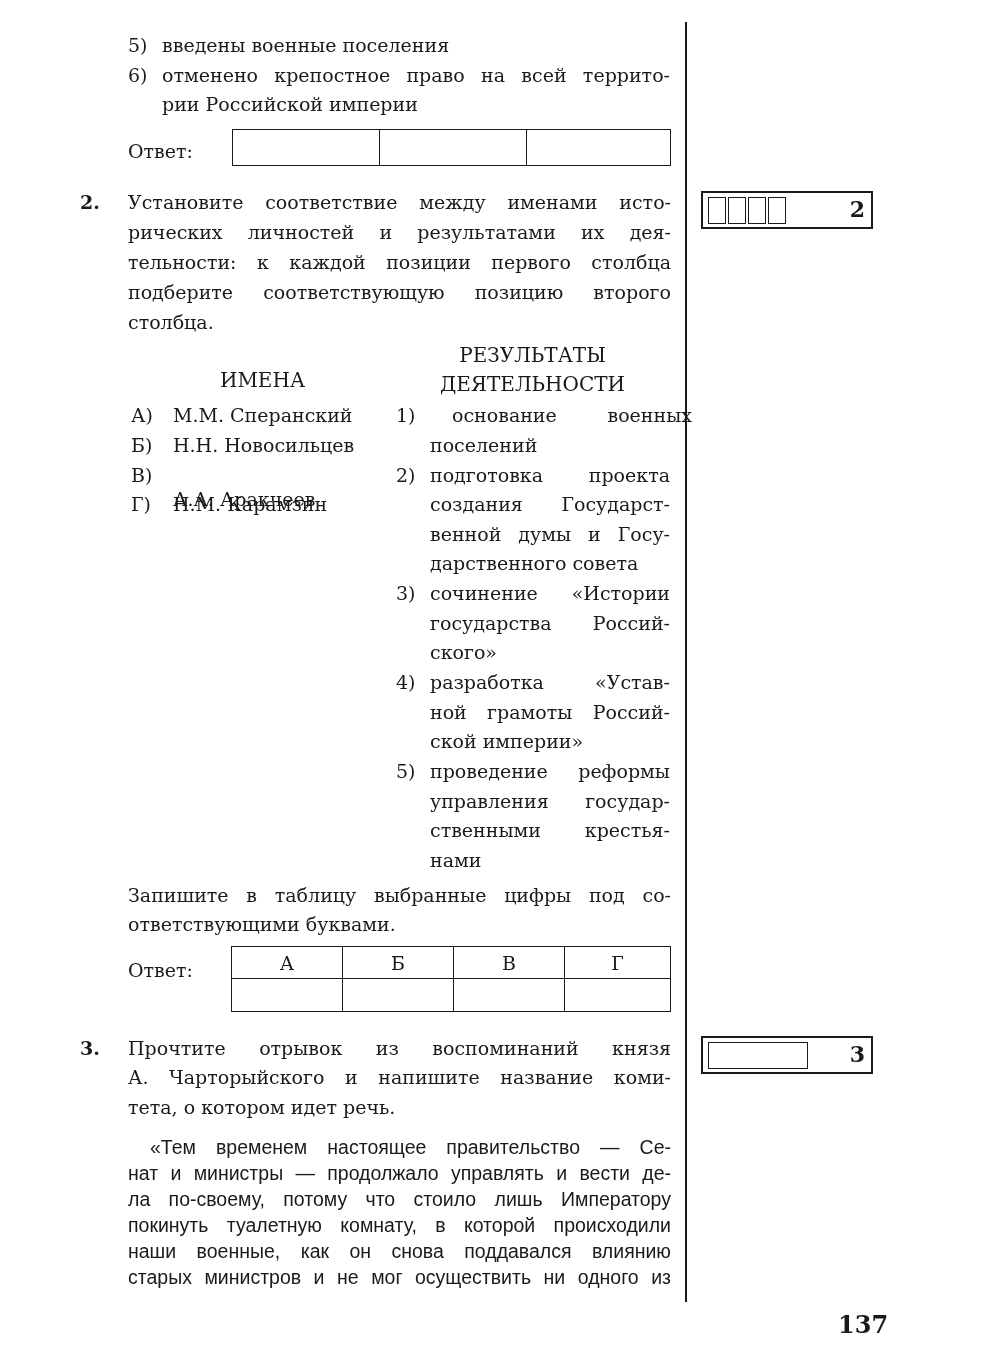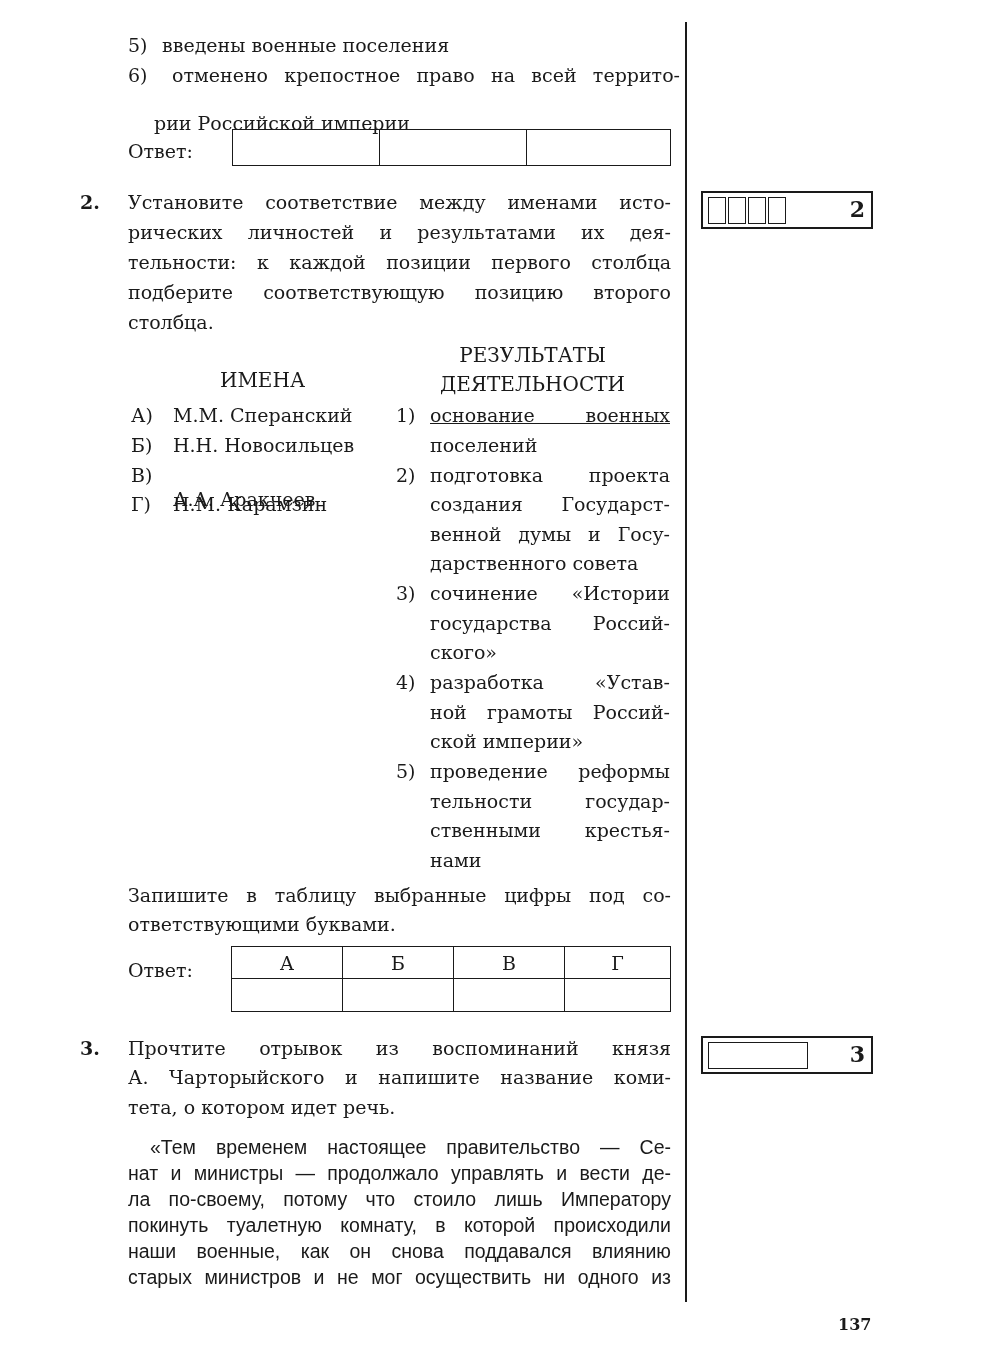--- a/index.html
+++ b/index.html
@@ -11,34 +11,34 @@
   .line { position: absolute; white-space: nowrap; }
   .justify { text-align: justify; text-align-last: justify; white-space: normal; }
   .num { position: absolute; font-weight: bold; }
   .answer-label { position: absolute; font-size: 19px; }
   table.ans { position: absolute; border-collapse: collapse; }
   table.ans td { border: 1.5px solid #1a1a1a; padding: 0; }
   .scorebox { position: absolute; border: 2px solid #1a1a1a; box-sizing: border-box; }
   .scorebox .inner { position: absolute; border: 1.5px solid #1a1a1a; box-sizing: border-box; }
   .scorebox .cell { position: absolute; top: 0; width: 18px; height: 100%; border: 1.5px solid #1a1a1a; box-sizing: border-box; }
   .scorebox .n { position: absolute; right: 6px; top: 3px; font-weight: bold; font-size: 22px; }
-  .pagenum { position: absolute; left: 838px; top: 1310px; font-weight: bold; font-size: 16px; }
+  .pagenum { position: absolute; left: 838px; top: 1310px; font-weight: bold; font-size: 24px; }
   .hdr { position: absolute; font-size: 20px; line-height: 30px; text-align: center; }
 </style>
 </head>
 <body>
 
 <div class="divider"></div>
 
 <div>
   <span class="line serif" style="left:128px;top:30px;">5)</span>
   <span class="line serif" style="left:162px;top:30px;">введены военные поселения</span>
   <span class="line serif" style="left:128px;top:60px;">6)</span>
-  <div class="line serif justify" style="left:172px;top:60px;width:508px;">отменено крепостное право на всей террито-</div>
-  <span class="line serif" style="left:154px;top:89px;margin-top:19px;">рии Российской империи</span>
+  <div class="line serif justify" style="left:162px;top:60px;width:508px;">отменено крепостное право на всей террито-</div>
+  <span class="line serif" style="left:162px;top:89px;">рии Российской империи</span>
 
   <span class="answer-label serif" style="left:128px;top:136px;">Ответ:</span>
   <table class="ans" style="left:232px;top:129px;width:439px;height:37px;">
     <tbody>
         <tr>
       <td style="width:146px;"></td>
       <td style="width:146px;"></td>
       <td></td>
     </tr>
   </tbody>
@@ -68,42 +68,42 @@
   <span class="line serif" style="left:131px;top:400px;">А)</span>
   <span class="line serif" style="left:173px;top:400px;">М.М. Сперанский</span>
   <span class="line serif" style="left:131px;top:430px;">Б)</span>
   <span class="line serif" style="left:173px;top:430px;text-align:right;">Н.Н. Новосильцев</span>
   <span class="line serif" style="left:131px;top:460px;">В)</span>
   <span class="line serif" style="left:173px;top:484px;">А.А. Аракчеев</span>
   <span class="line serif" style="left:131px;top:489px;">Г)</span>
   <span class="line serif" style="left:173px;top:489px;">Н.М. Карамзин</span>
 
   <span class="line serif" style="left:396px;top:400px;">1)</span>
-  <div class="line serif justify" style="left:430px;top:400px;width:240px;text-decoration:underline;">основание военных</div>
+  <div class="line serif justify" style="left:452px;top:400px;width:240px;">основание военных</div>
   <span class="line serif" style="left:430px;top:430px;">поселений</span>
 
   <span class="line serif" style="left:396px;top:460px;">2)</span>
   <div class="line serif justify" style="left:430px;top:460px;width:240px;">подготовка проекта</div>
   <div class="line serif justify" style="left:430px;top:489px;width:240px;">создания Государст-</div>
   <div class="line serif justify" style="left:430px;top:519px;width:240px;">венной думы и Госу-</div>
   <span class="line serif" style="left:430px;top:548px;">дарственного совета</span>
 
   <span class="line serif" style="left:396px;top:578px;">3)</span>
   <div class="line serif justify" style="left:430px;top:578px;width:240px;">сочинение «Истории</div>
   <div class="line serif justify" style="left:430px;top:608px;width:240px;">государства Россий-</div>
   <span class="line serif" style="left:430px;top:637px;">ского»</span>
 
   <span class="line serif" style="left:396px;top:667px;">4)</span>
   <div class="line serif justify" style="left:430px;top:667px;width:240px;">разработка «Устав-</div>
   <div class="line serif justify" style="left:430px;top:697px;width:240px;">ной грамоты Россий-</div>
   <span class="line serif" style="left:430px;top:726px;">ской империи»</span>
 
   <span class="line serif" style="left:396px;top:756px;">5)</span>
   <div class="line serif justify" style="left:430px;top:756px;width:240px;">проведение реформы</div>
-  <div class="line serif justify" style="left:430px;top:786px;width:240px;">тельности государ-</div>
+  <div class="line serif justify" style="left:430px;top:786px;width:240px;">управления государ-</div>
   <div class="line serif justify" style="left:430px;top:815px;width:240px;">ственными крестья-</div>
   <span class="line serif" style="left:430px;top:845px;">нами</span>
 
   <div class="line serif justify" style="left:128px;top:880px;width:543px;">Запишите в таблицу выбранные цифры под со-</div>
   <span class="line serif" style="left:128px;top:909px;">ответствующими буквами.</span>
 
   <span class="answer-label serif" style="left:128px;top:955px;">Ответ:</span>
   <table class="ans" style="left:231px;top:946px;width:440px;height:65px;">
     <tbody>
         <tr style="height:32px;">

